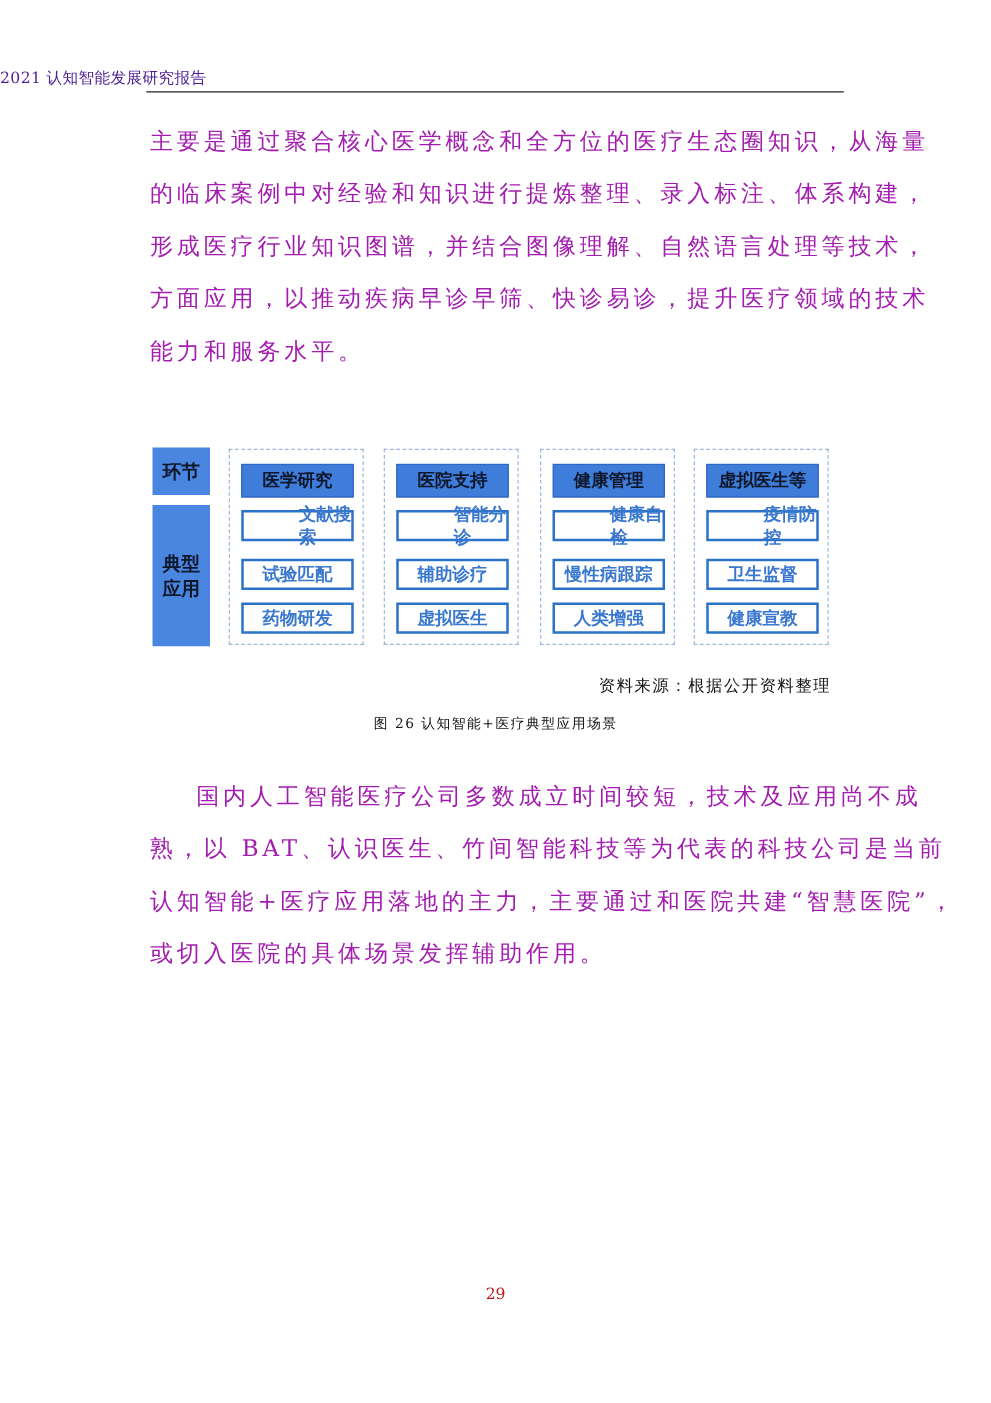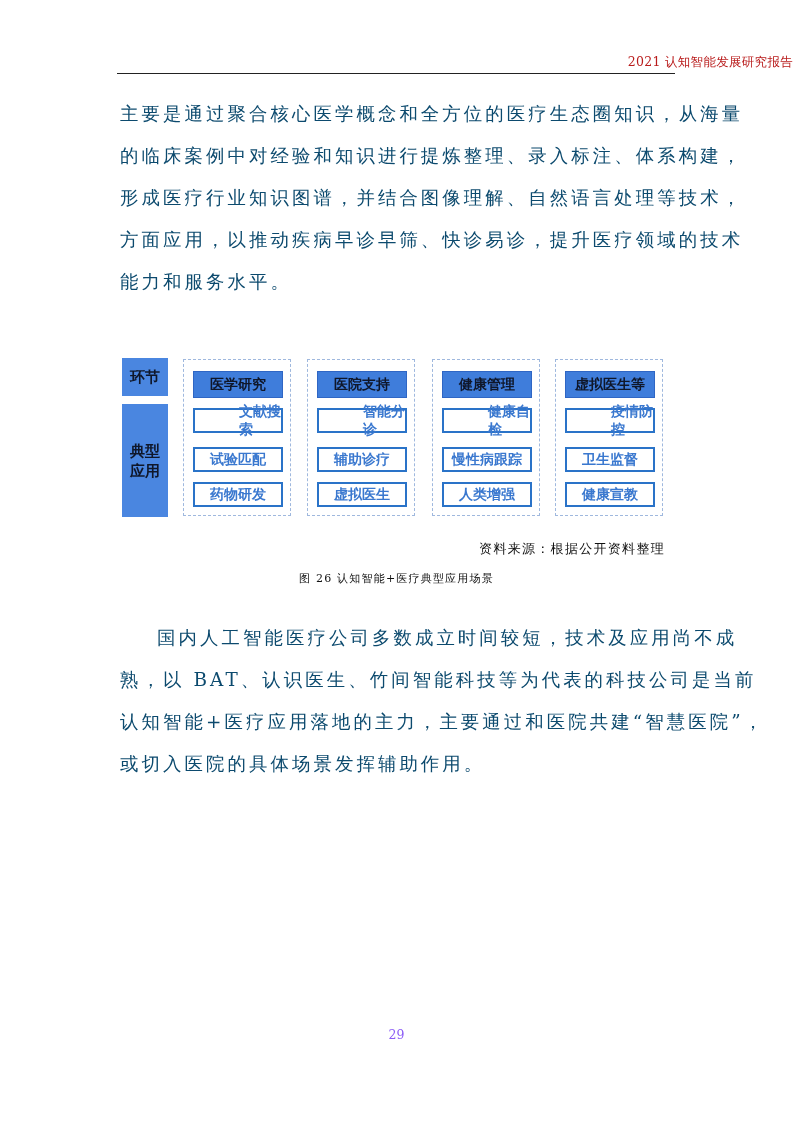--- a/index.html
+++ b/index.html
@@ -1,23 +1,23 @@
 <!DOCTYPE html>
 <html><head>
 <meta charset="utf-8">
 <style>
   html, body { margin: 0; padding: 0; background: #ffffff; }
   body { width: 793px; height: 1122px; position: relative; overflow: hidden;
          font-family: "DejaVu Serif", "Liberation Serif", serif; color: #111; }
-  .header-title { position: absolute; top: 54px; left: 0; width: 793px; text-align: right;
-                  font-size: 12.5px; color: #b91c1c; letter-spacing: 0.3px; }
+  .header-title { position: absolute; top: 54px; left: 0; width: 793px; text-align: left;
+                  font-size: 12.5px; color: #4c1d95; letter-spacing: 0.3px; }
   .header-rule { position: absolute; top: 73px; left: 117px; width: 558px; height: 0;
                  border-top: 1.3px solid #222; }
   .para { position: absolute; left: 120px; width: 548px; font-size: 18.4px;
-          line-height: 42px; letter-spacing: 3.1px; color: #0c4a6e; }
+          line-height: 42px; letter-spacing: 3.1px; color: #a21caf; }
   .para .line { display: block; white-space: nowrap; }
   .p1 { top: 93px; }
   .p2 { top: 617px; }
   .indent { padding-left: 37px; }
 
   .diagram { position: absolute; left: 120px; top: 356px; width: 550px; height: 165px; }
   .lbl-box { position: absolute; left: 2px; width: 46px; background: #4a86e0;
              color: #0f172a; font-family: "DejaVu Sans", "Liberation Sans", sans-serif;
              font-weight: bold; font-size: 15px; display: flex; align-items: center;
              justify-content: center; text-align: center; line-height: 20px; }
@@ -32,21 +32,21 @@
   .g-item { position: absolute; left: 9px; width: 90px; height: 25px; box-sizing: border-box;
             border: 2px solid #2a73c8; background: #fff; color: #3a78cf;
             font-family: "DejaVu Sans","Liberation Sans",sans-serif; font-weight: bold;
             font-size: 14px; display: flex; align-items: center; justify-content: center; }
   .i0 { top: 48px; padding-left: 44px; } .i1 { top: 87px; } .i2 { top: 122px; }
 
   .source { position: absolute; top: 540px; right: 128px; font-size: 13px; letter-spacing: 1.3px; color: #111; }
   .caption { position: absolute; top: 571px; left: 0; width: 793px; text-align: center;
              font-size: 11px; letter-spacing: 1.2px; color: #111; }
   .page-num { position: absolute; top: 1027px; left: 0; width: 793px; text-align: center;
-              font-size: 12.5px; color: #8b5cf6; }
+              font-size: 12.5px; color: #b91c1c; }
 </style>
 </head>
 <body>
 
 <div class="header-title">2021 认知智能发展研究报告</div>
 <div class="header-rule"></div>
 
 <div class="para p1">
   <span class="line">主要是通过聚合核心医学概念和全方位的医疗生态圈知识，从海量</span>
   <span class="line">的临床案例中对经验和知识进行提炼整理、录入标注、体系构建，</span>

